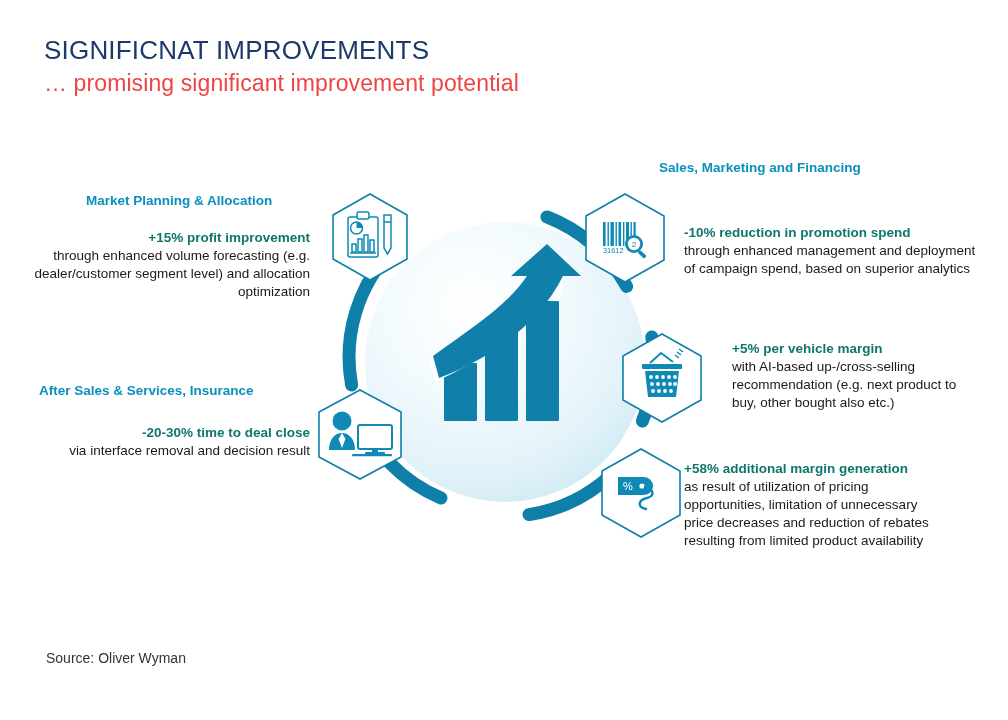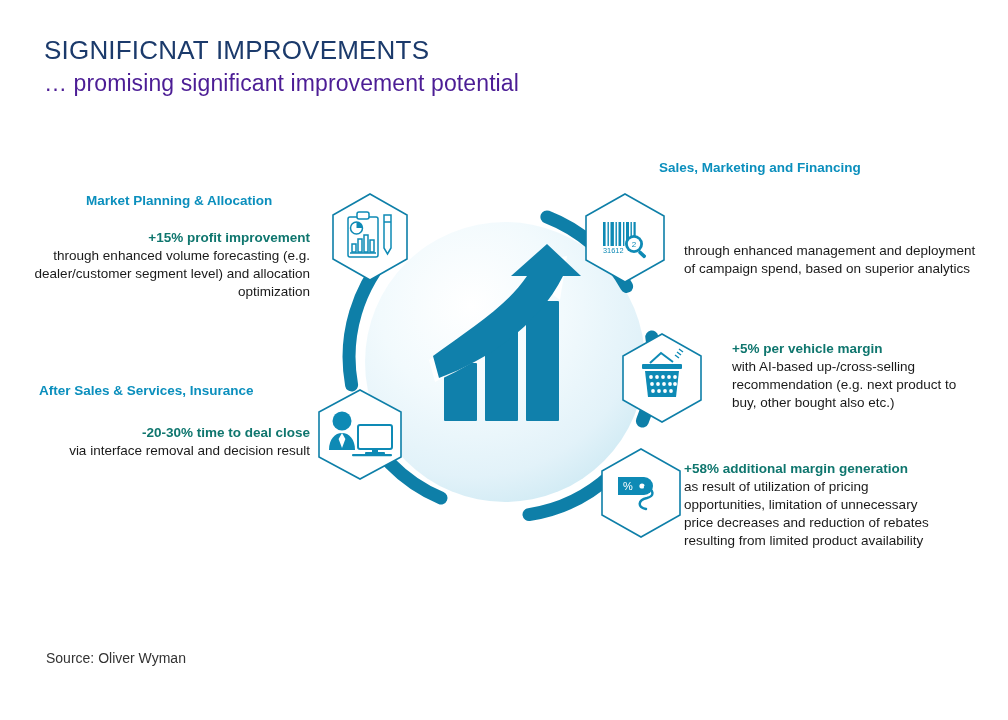--- a/index.html
+++ b/index.html
@@ -13,21 +13,21 @@
   }
   .slide{position:absolute;inset:0;}
 
   
   .title-block{position:absolute;left:44px;top:36px;}
   .title-main{
     font-size:26px;font-weight:400;color:#1b3a6b;
     letter-spacing:.2px;line-height:1.15;white-space:nowrap;
   }
   .title-sub{
-    font-size:23px;font-weight:400;color:#4c1d95;
+    font-size:23px;font-weight:400;color:#ef4444;
     letter-spacing:.1px;line-height:1.2;margin-top:4px;white-space:nowrap;
   }
 
   
   .sect-head{
     position:absolute;font-size:13.5px;font-weight:bold;color:#0b8fbd;
     white-space:nowrap;
   }
   #hd-sales{left:659px;top:160px;}
   #hd-market{left:86px;top:193px;}
@@ -227,21 +227,21 @@
     <span class="lead">+15% profit improvement</span><br>
     <span>through enhanced volume forecasting (e.g. dealer/customer segment level) and allocation optimization</span>
   </div>
 
   <div class="txt right" id="tx-after">
     <span class="lead">-20-30% time to deal close</span><br>
     <span>via interface removal and decision result</span>
   </div>
 
   <div class="txt left" id="tx-promo">
-    <br>
+    <span class="lead">-10% reduction in promotion spend</span><br>
     <span>through enhanced management and deployment of campaign spend, based on superior analytics</span>
   </div>
 
   <div class="txt left" id="tx-vehicle">
     <span class="lead">+5% per vehicle margin</span><br>
     <span>with AI-based up-/cross-selling recommendation (e.g. next product to buy, other bought also etc.)</span>
   </div>
 
   <div class="txt left" id="tx-pricing">
     <span class="lead">+58% additional margin generation</span><br>

